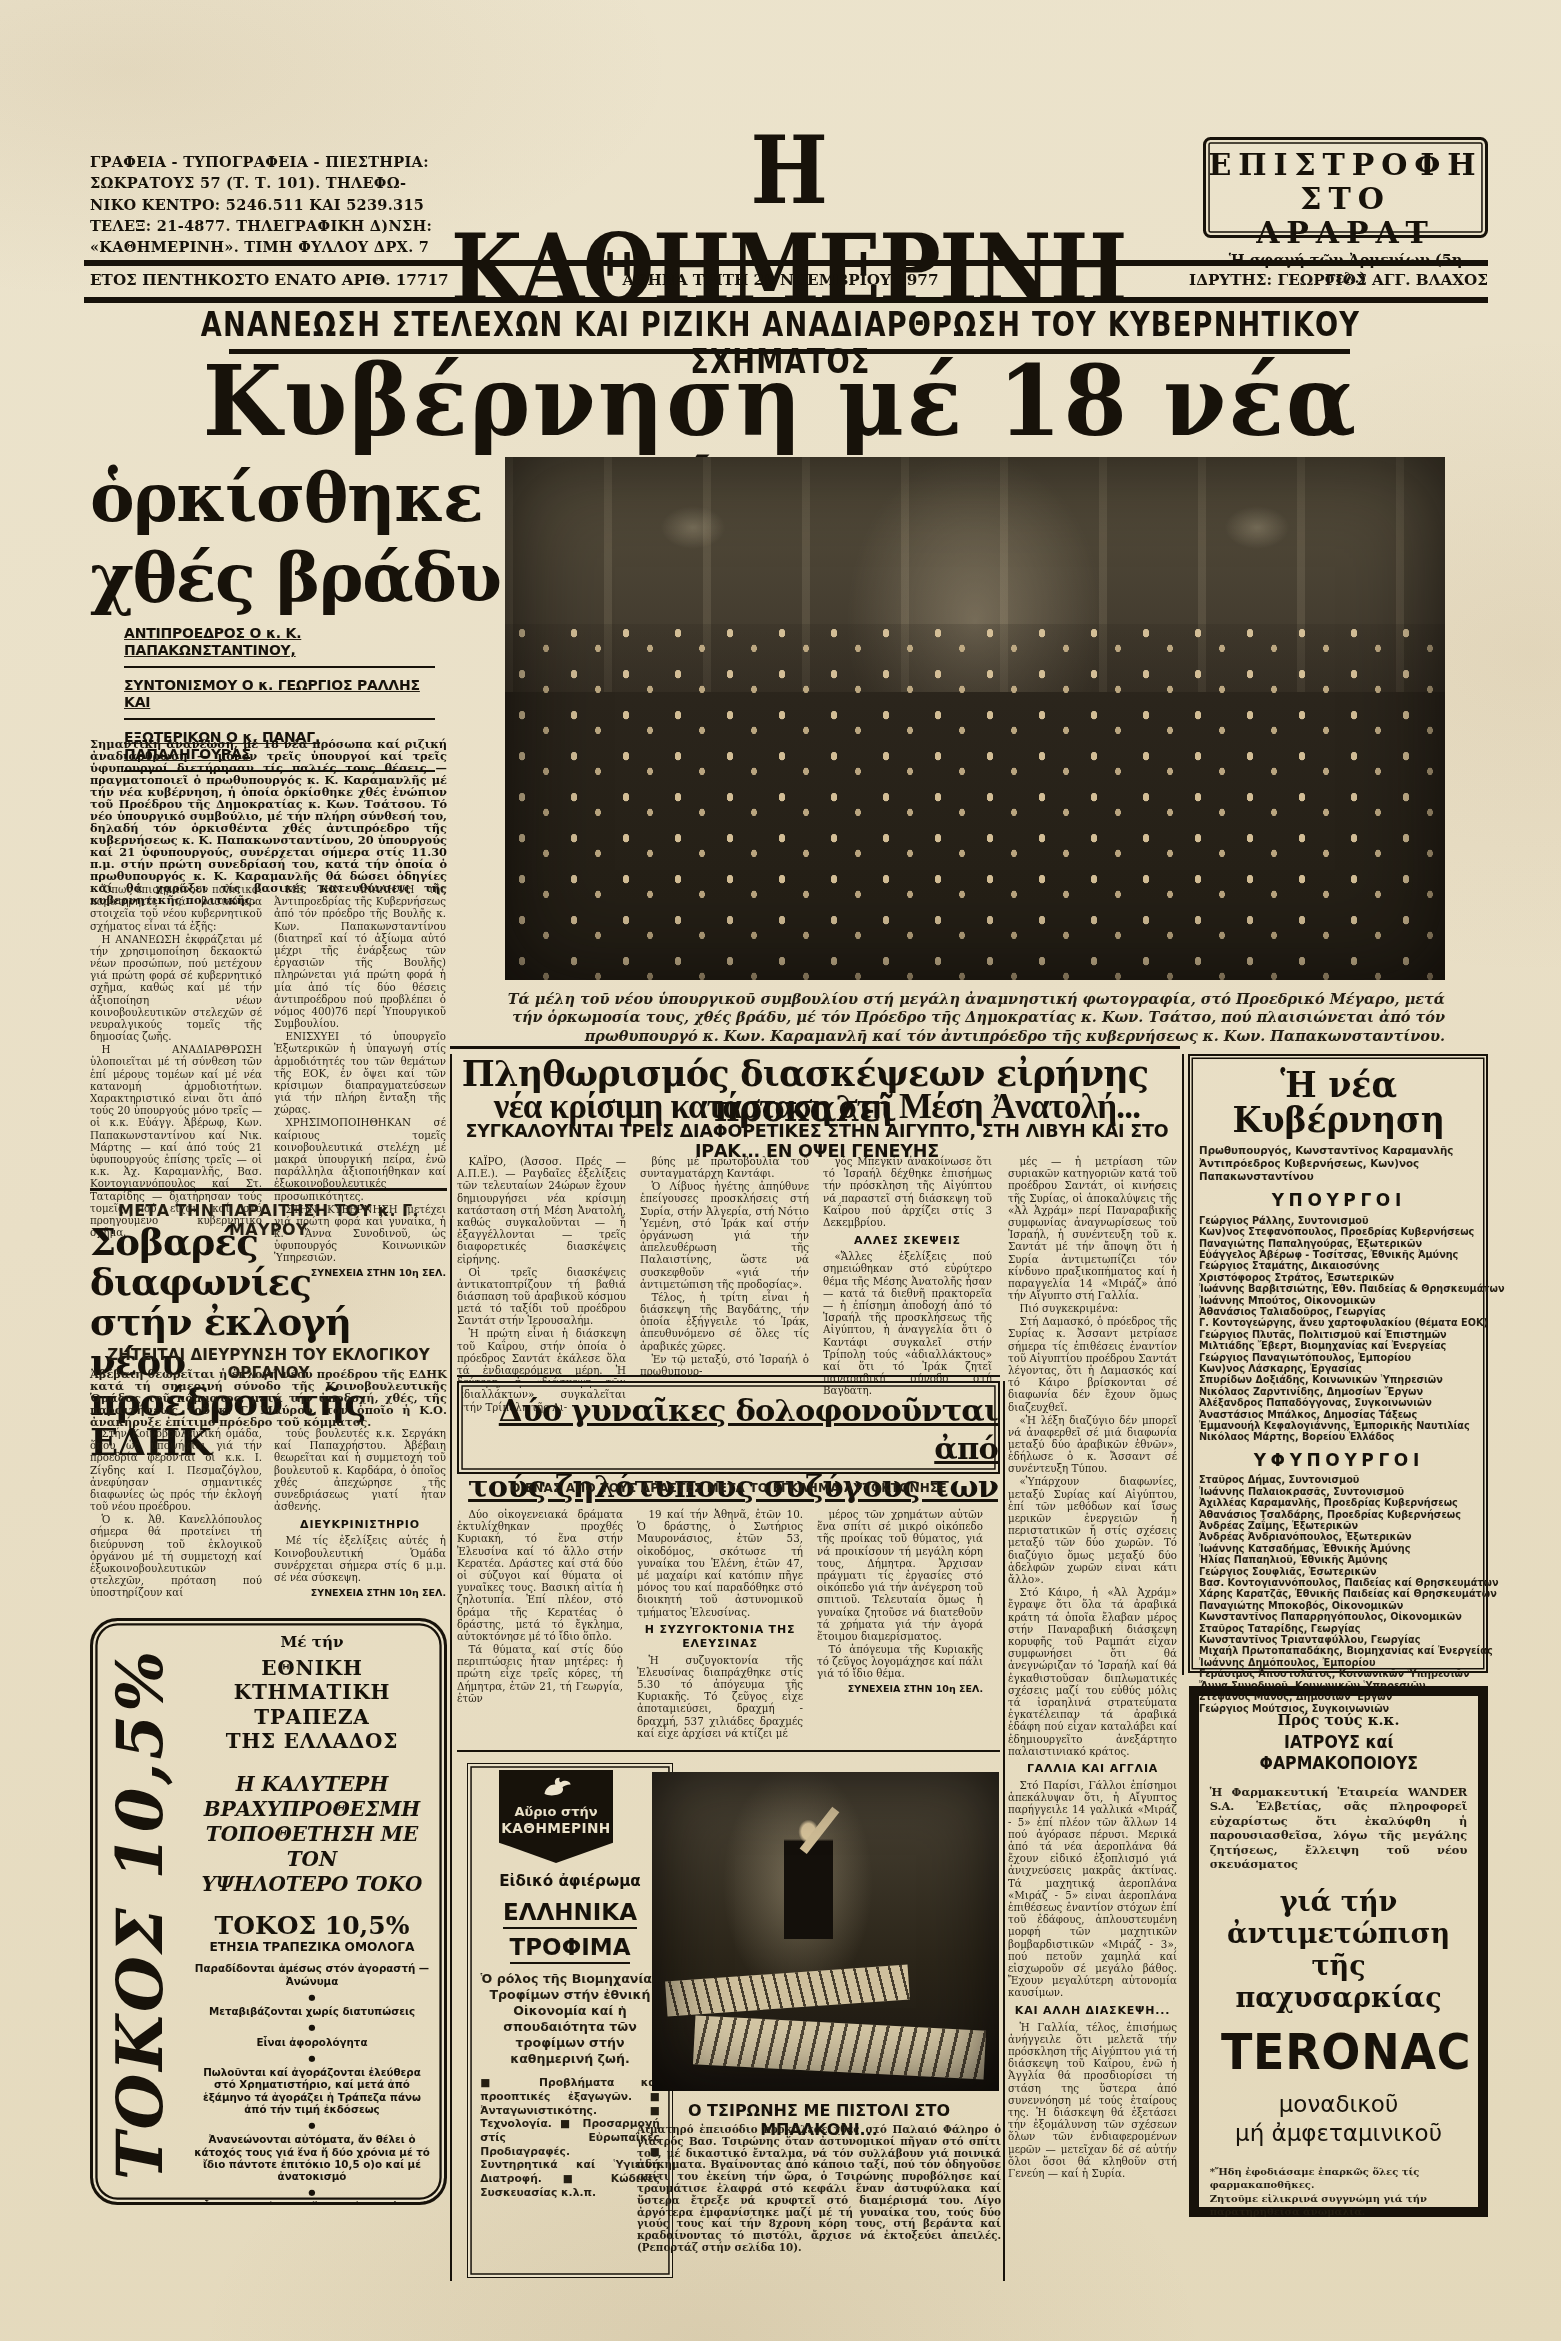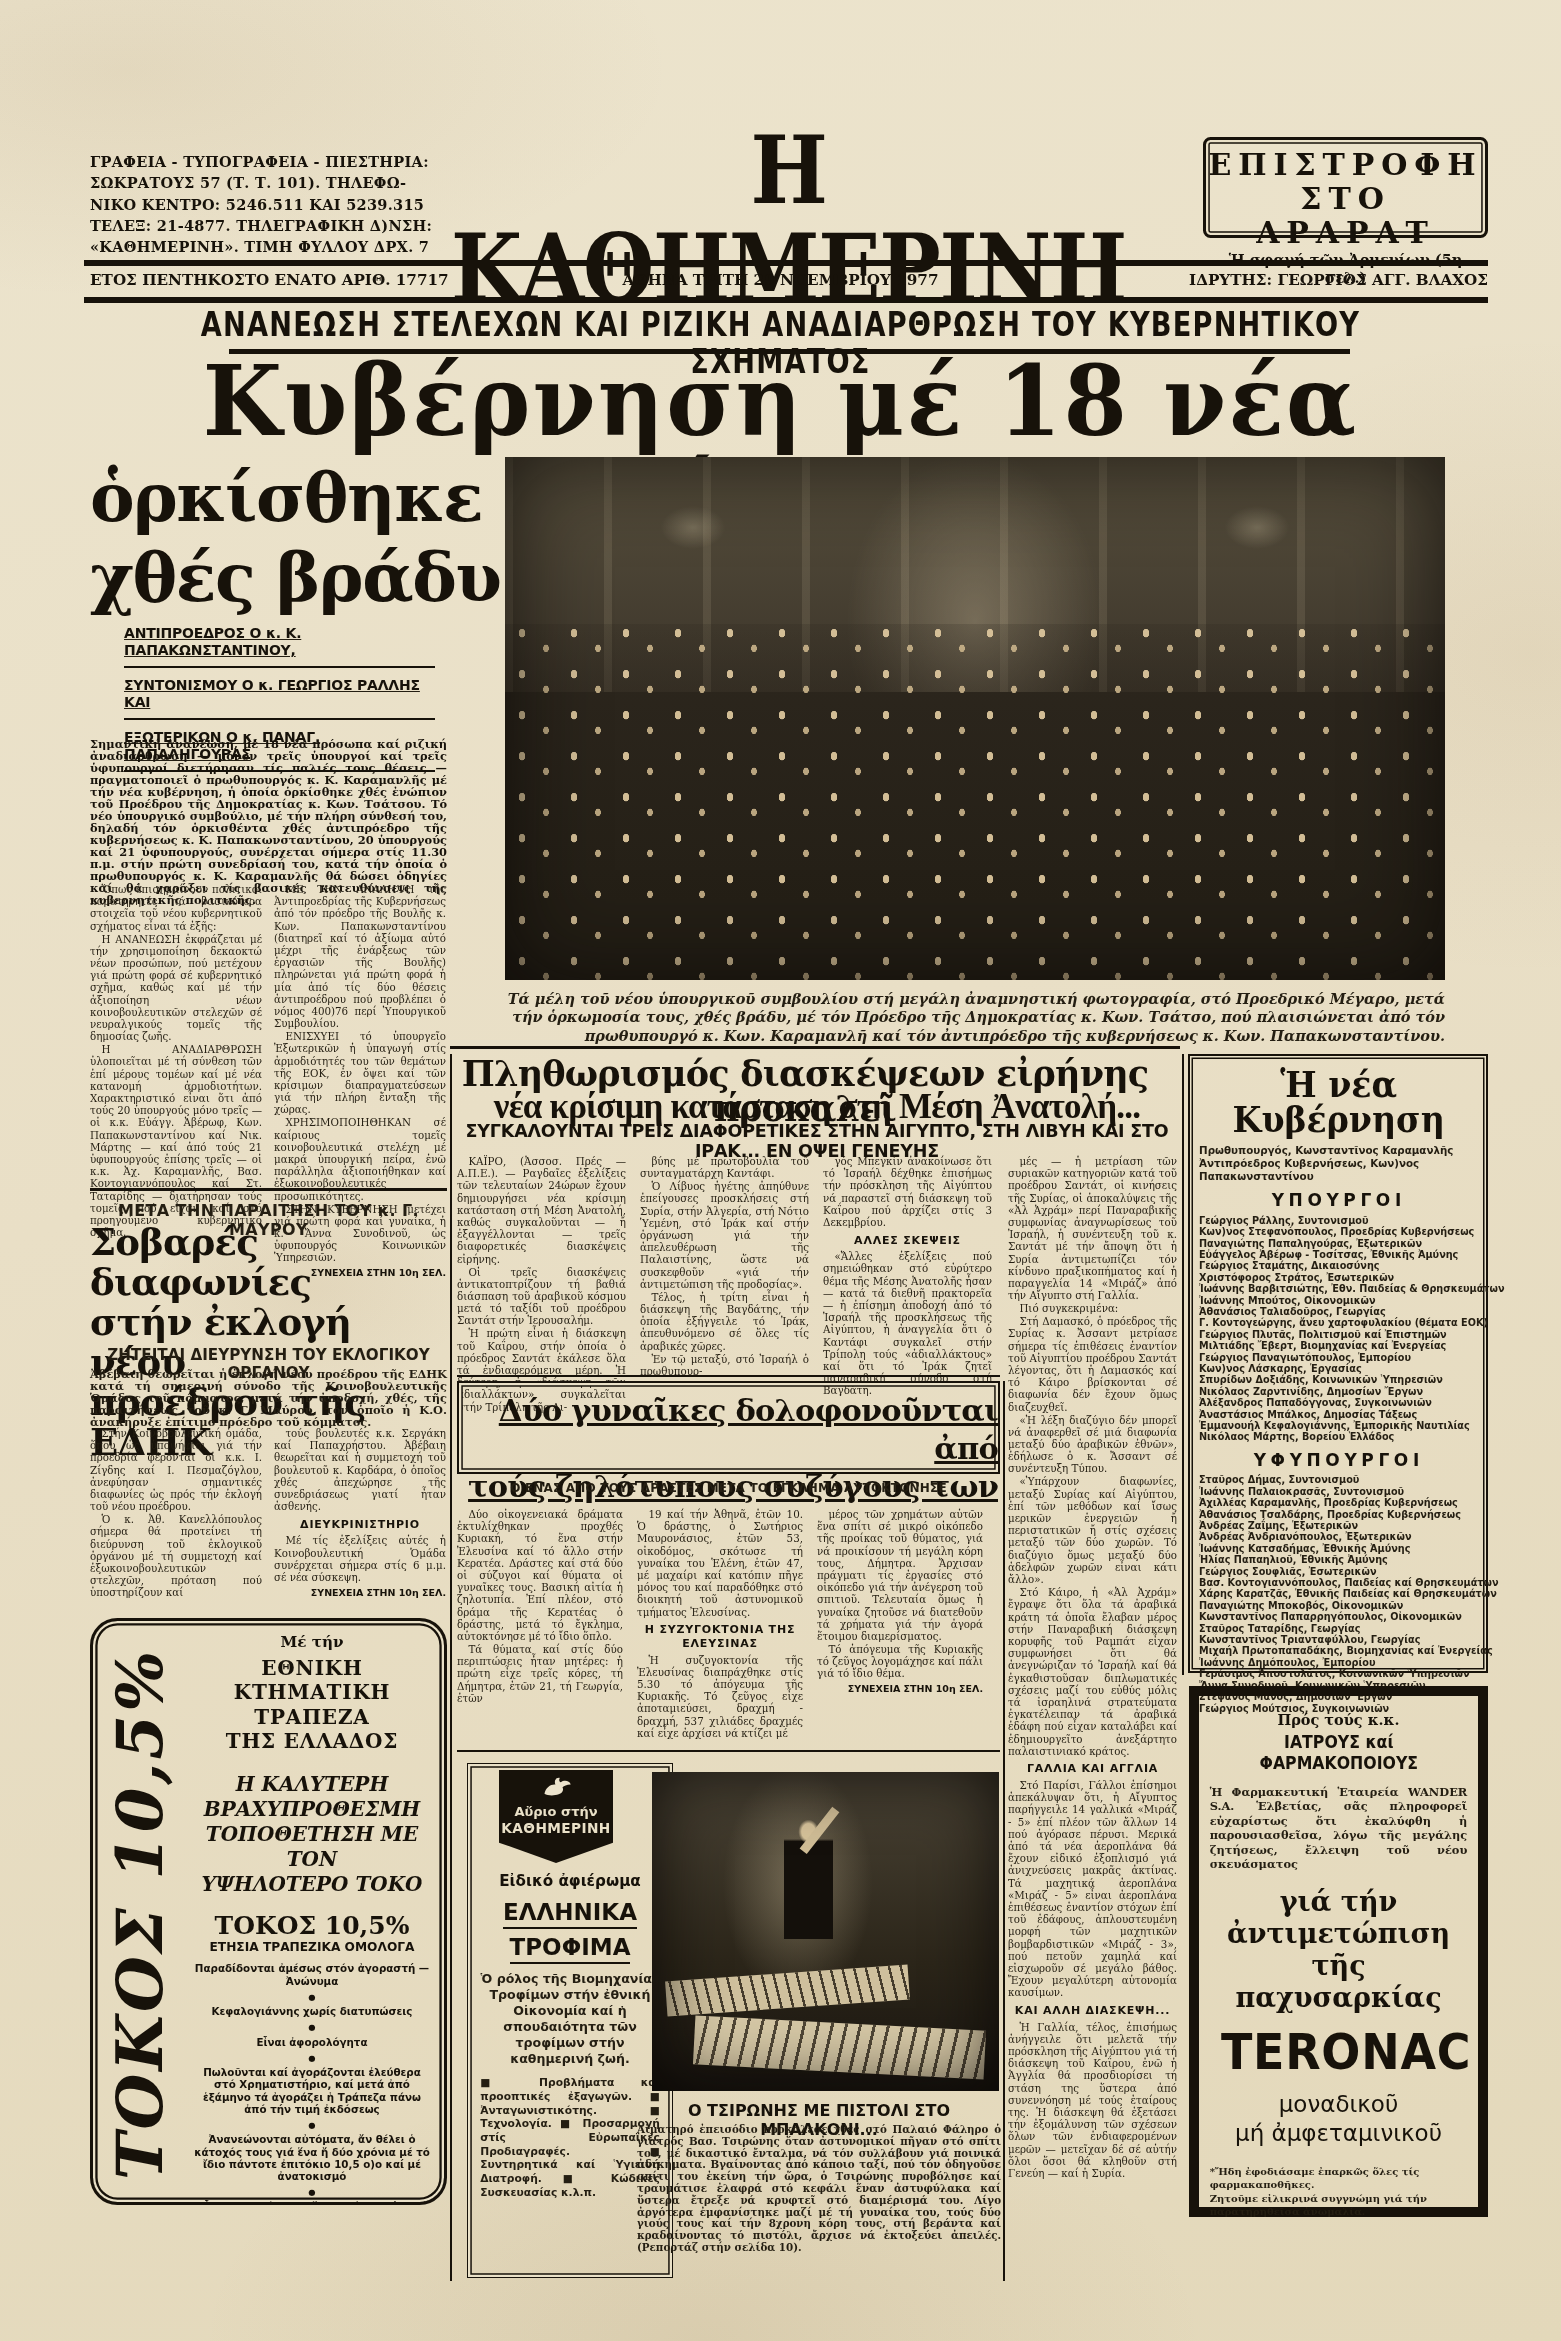--- a/index.html
+++ b/index.html
@@ -237,21 +237,21 @@
       <div class="bank-s2">ΚΤΗΜΑΤΙΚΗ ΤΡΑΠΕΖΑ</div>
       <div class="bank-s2">ΤΗΣ ΕΛΛΑΔΟΣ</div>
       <div class="bank-s3" style="margin-top:18.3px;">Η ΚΑΛΥΤΕΡΗ</div>
       <div class="bank-s3">ΒΡΑΧΥΠΡΟΘΕΣΜΗ</div>
       <div class="bank-s3">ΤΟΠΟΘΕΤΗΣΗ ΜΕ ΤΟΝ</div>
       <div class="bank-s3">ΥΨΗΛΟΤΕΡΟ ΤΟΚΟ</div>
       <div class="bank-s4" style="margin-top:13.7px;">ΤΟΚΟΣ 10,5%</div>
       <div class="bank-s5">ΕΤΗΣΙΑ ΤΡΑΠΕΖΙΚΑ ΟΜΟΛΟΓΑ</div>
       <div class="bank-bullets" style="margin-top:7.6px;">
           <div>Παραδίδονται ἀμέσως στόν ἀγοραστή — Ἀνώνυμα</div>
-          <div>Κεφαλογιάννης χωρίς διατυπώσεις</div>
+          <div>Μεταβιβάζονται χωρίς διατυπώσεις</div>
           <div>Εἶναι ἀφορολόγητα</div>
           <div>Πωλοῦνται καί ἀγοράζονται ἐλεύθερα στό Χρηματιστήριο, καί μετά ἀπό ἑξάμηνο τά ἀγοράζει ἡ Τράπεζα πάνω ἀπό τήν τιμή ἐκδόσεως</div>
           <div>Ἀνανεώνονται αὐτόματα, ἄν θέλει ὁ κάτοχός τους γιά ἕνα ἤ δύο χρόνια μέ τό ἴδιο πάντοτε ἐπιτόκιο 10,5 ο)ο καί μέ ἀνατοκισμό</div>
           <div>Εἶναι τοποθέτηση εὔκολη, ἀσφαλής καί ἐπικερδής</div>
         </div>
 
     </div>
   </div>
 
   <div class="rule" style="left:450px;top:1046px;width:730px;height:3px;"></div>

